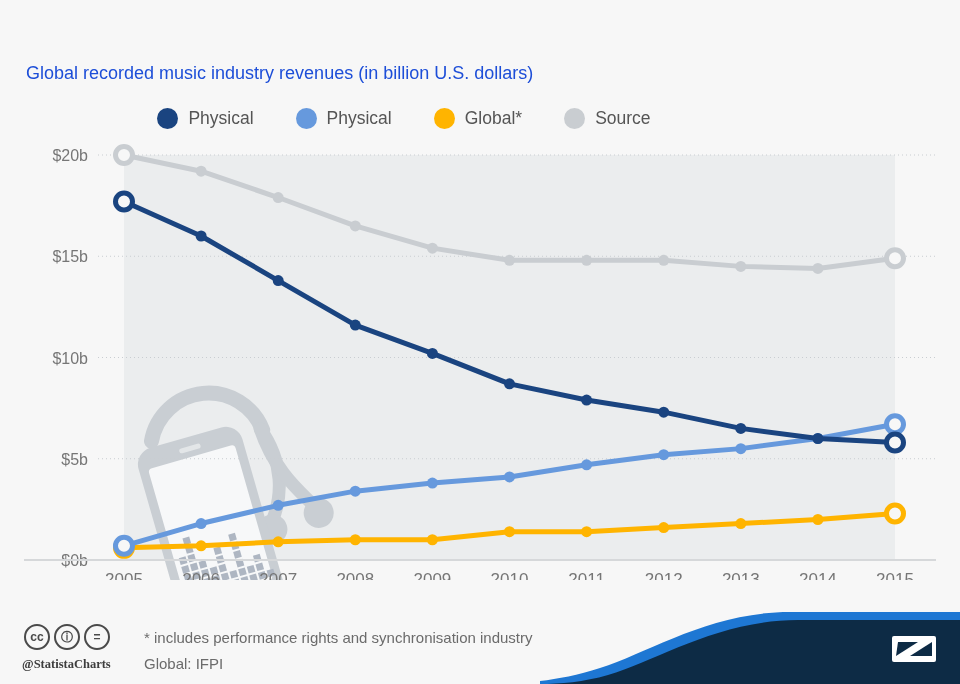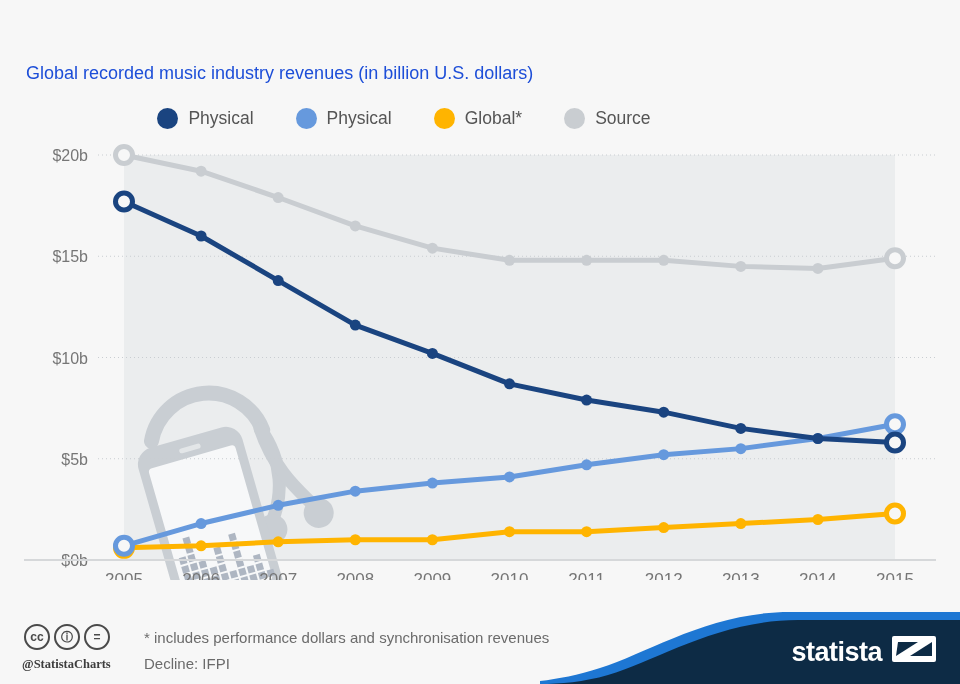--- a/index.html
+++ b/index.html
@@ -244,29 +244,28 @@
     </svg>
   </div>
 
   <div class="footer">
     <div class="cc">
       <div class="cc-badge">cc</div>
       <div class="cc-badge">ⓘ</div>
       <div class="cc-badge">=</div>
     </div>
     <div class="handle">@StatistaCharts</div>
-    <div class="note">* includes performance dollars and synchronisation revenues</div>
-    <div class="source">Decline: IFPI</div>
+    <div class="note">* includes performance rights and synchronisation industry</div>
+    <div class="source">Global: IFPI</div>
 
     <div class="brand">
       <svg width="420" height="72" viewBox="0 0 420 72">
         <path d="M0,72 L420,72 L420,0 L250,0 C170,0 110,40 60,56 C38,63 18,67 0,69 Z" fill="#1e77d3"></path>
         <path d="M0,72 L420,72 L420,8 L258,8 C178,8 118,48 68,63 C44,70 20,72 0,72 Z" fill="#0d2b45"></path>
         <g fill="#ffffff">
           <rect x="352" y="24" width="44" height="26" rx="2"></rect>
         </g>
         <path d="M356,44 L378,30 L358,30 Z" fill="#0d2b45"></path>
         <path d="M392,30 L370,44 L392,44 Z" fill="#0d2b45"></path>
       </svg>
-      <div class="brand-name">statista</div>
     </div>
   </div>
 </div>
 
 </body></html>

